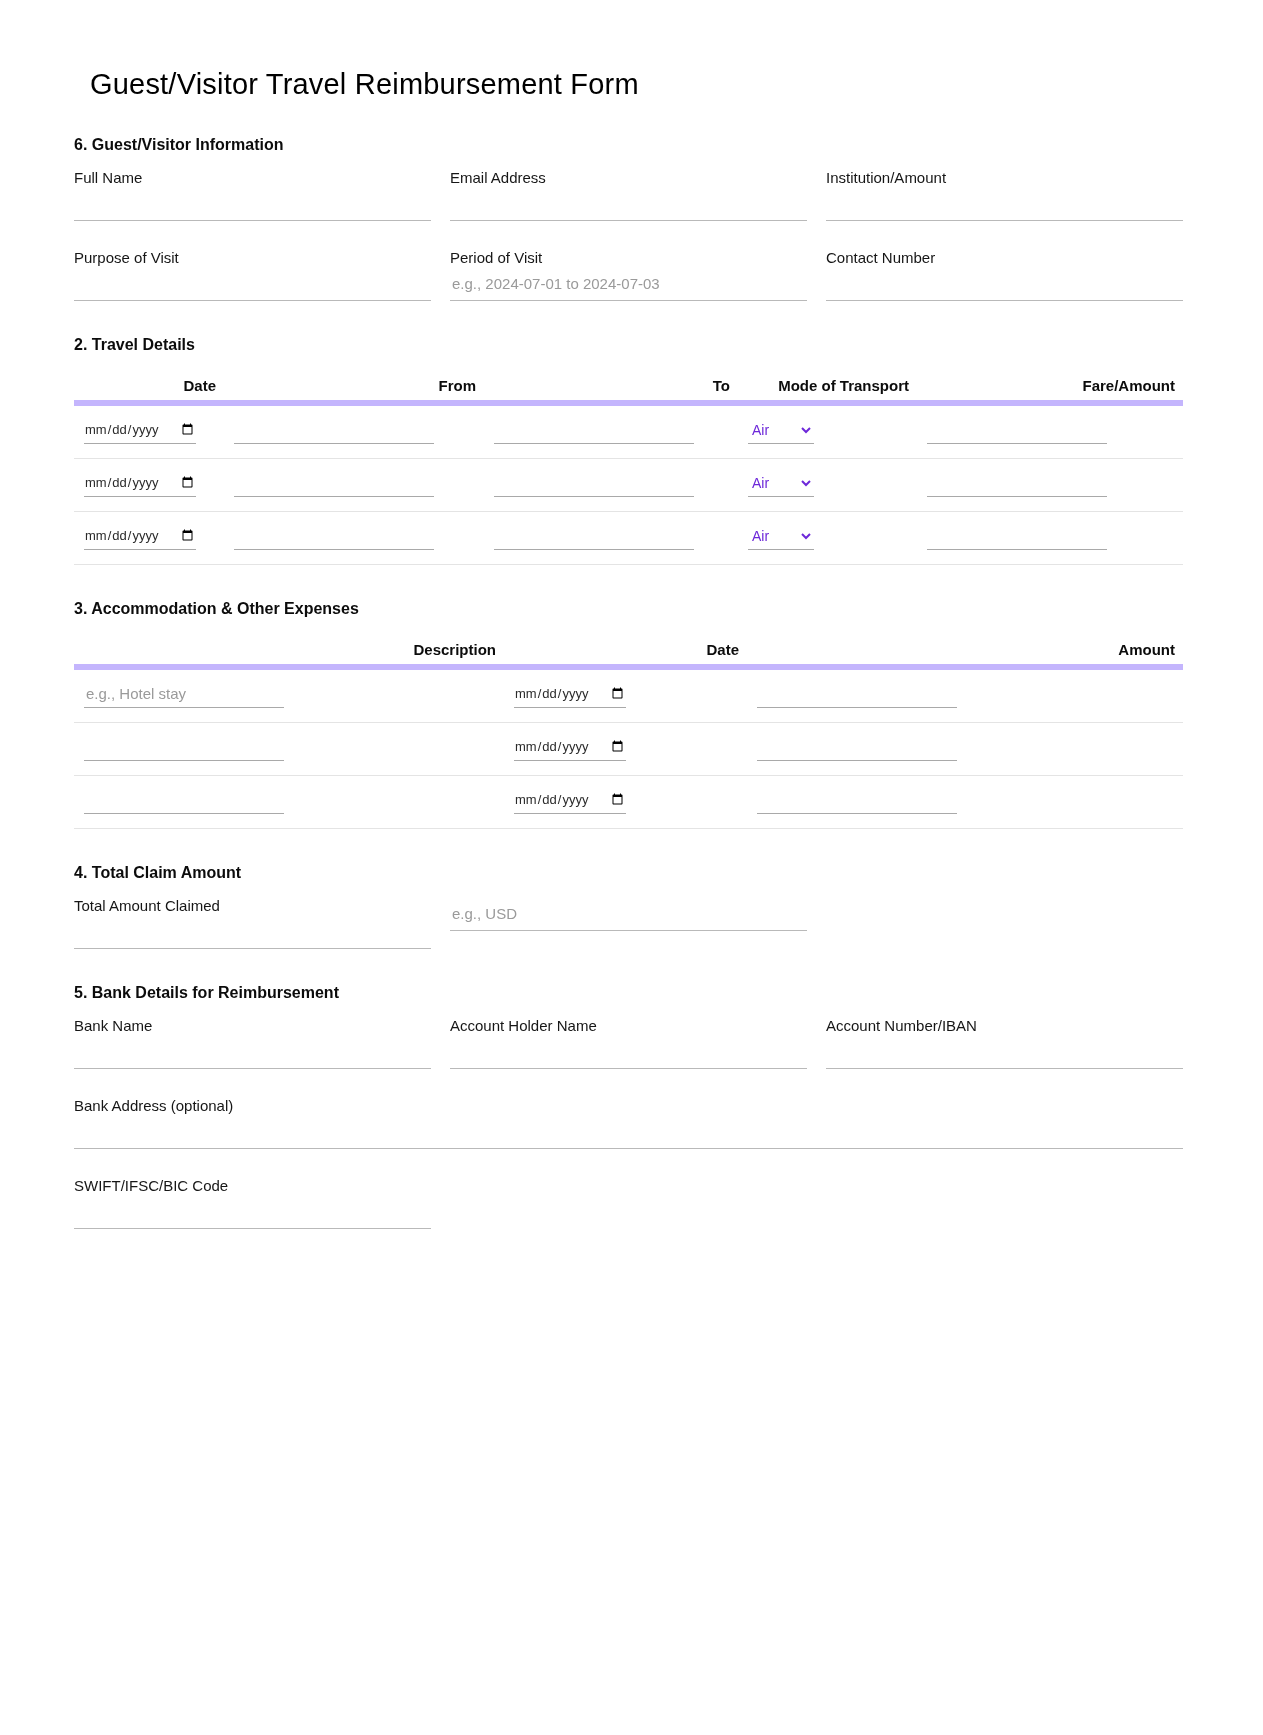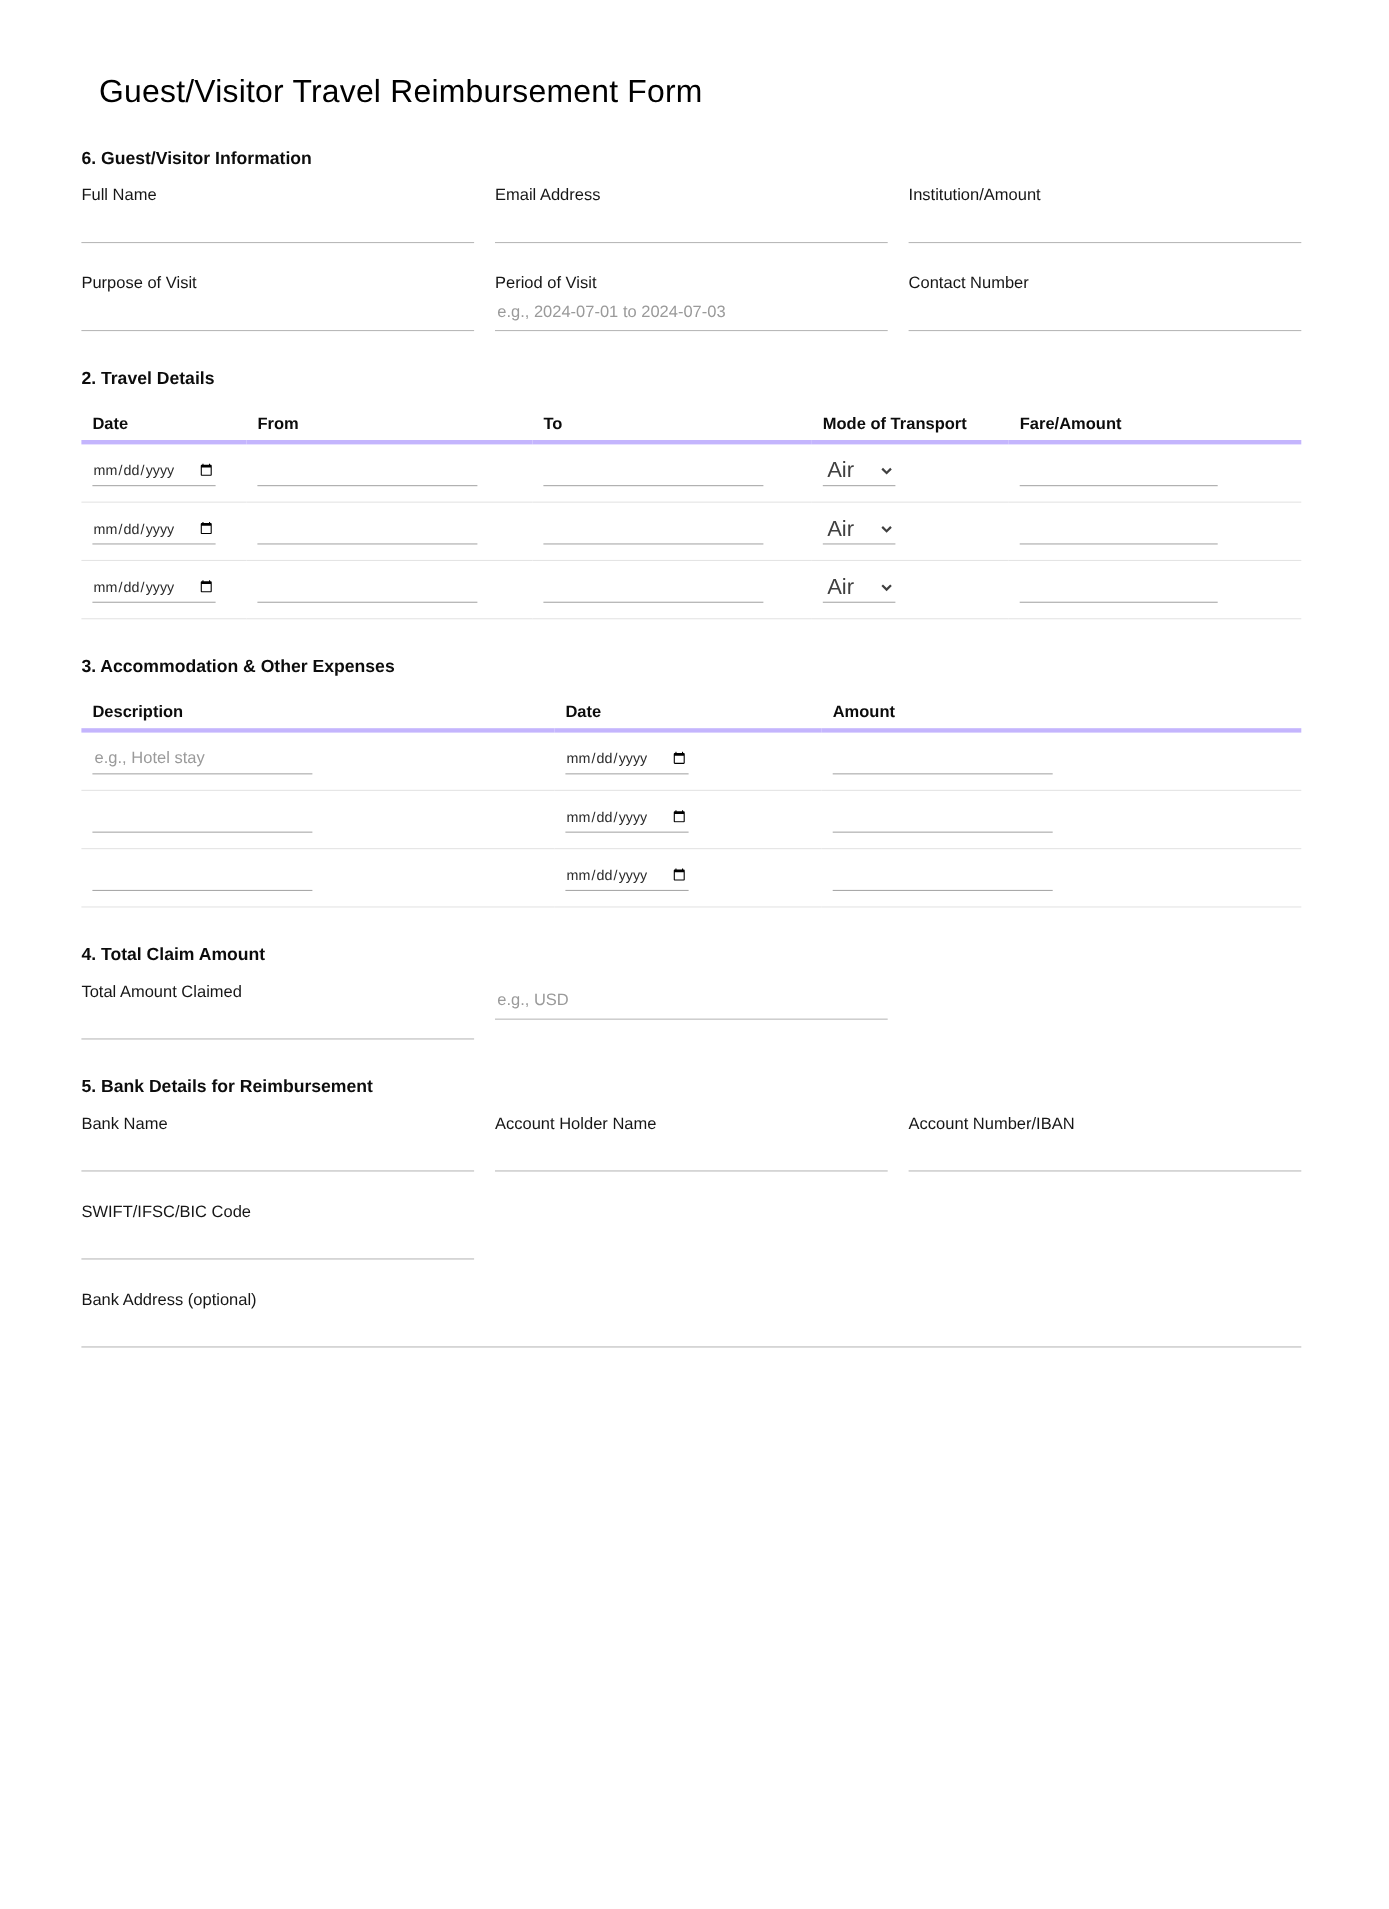--- a/index.html
+++ b/index.html
@@ -60,26 +60,26 @@
   .field.full { grid-column: 1 / -1; }
   input::placeholder { color: #9a9a9a; opacity: 1; }
 
   
   table {
     width: 100%;
     border-collapse: collapse;
     table-layout: fixed;
   }
   th {
-    text-align: left;
+    text-align: right;
     font-size: 15px;
     font-weight: 700;
     color: #0c0c0c;
     padding: 23px 8px 6px 10px;
-    border-bottom: 4px solid #c4b5fd;
+    border-bottom: 6px solid #c4b5fd;
     white-space: nowrap;
   }
   td {
     padding: 10px 8px 14px 10px;
     border-bottom: 1px solid #e4e4e4;
     vertical-align: bottom;
   }
   .t-travel col.c-date   { width: 150px; }
   .t-travel col.c-from   { width: 260px; }
   .t-travel col.c-to     { width: 254px; }
@@ -117,22 +117,22 @@
     outline: none;
     border-radius: 0;
   }
   select.mode-select {
     width: 66px;
     height: 27px;
     border: 0;
     border-bottom: 1px solid #a9a9a9;
     background: #ffffff;
     font-family: "Liberation Sans", sans-serif;
-    font-size: 20px;
-    color: #404040;
+    font-size: 14px;
+    color: #6d28d9;
     outline: none;
     border-radius: 0;
   }
 </style>
 </head>
 <body>
 
 <main class="page">
 
   <h1 class="title">Guest/Visitor Travel Reimbursement Form</h1>
@@ -268,24 +268,24 @@
         <input type="text" style="">
       </div>
       <div class="field">
         <label>Account Holder Name</label>
         <input type="text" style="">
       </div>
       <div class="field">
         <label>Account Number/IBAN</label>
         <input type="text" style="">
       </div>
-      <div class="field">
-        <label>SWIFT/IFSC/BIC Code</label>
-        <input type="text" style="">
-      </div>
       <div class="field full">
         <label>Bank Address (optional)</label>
         <input type="text" style="">
       </div>
+      <div class="field">
+        <label>SWIFT/IFSC/BIC Code</label>
+        <input type="text" style="">
+      </div>
     </div>
   </section>
 
 </main>
 
 </body></html>

